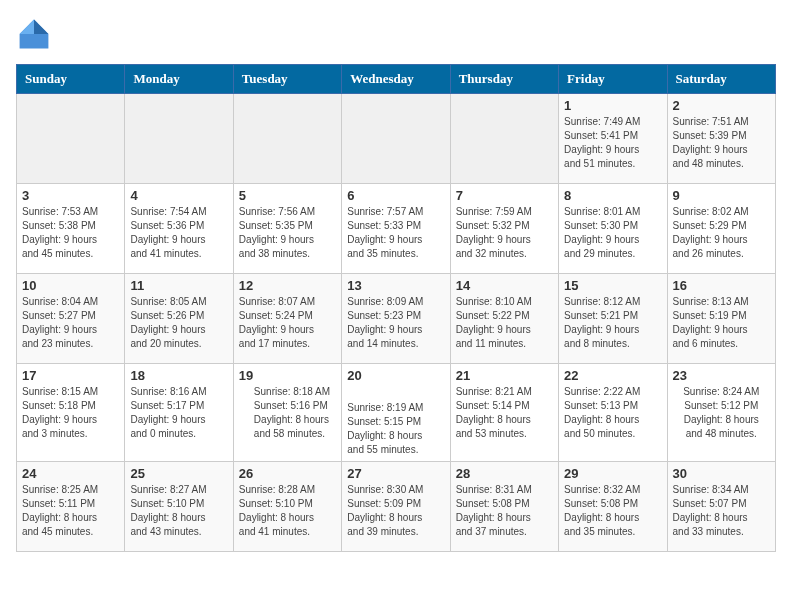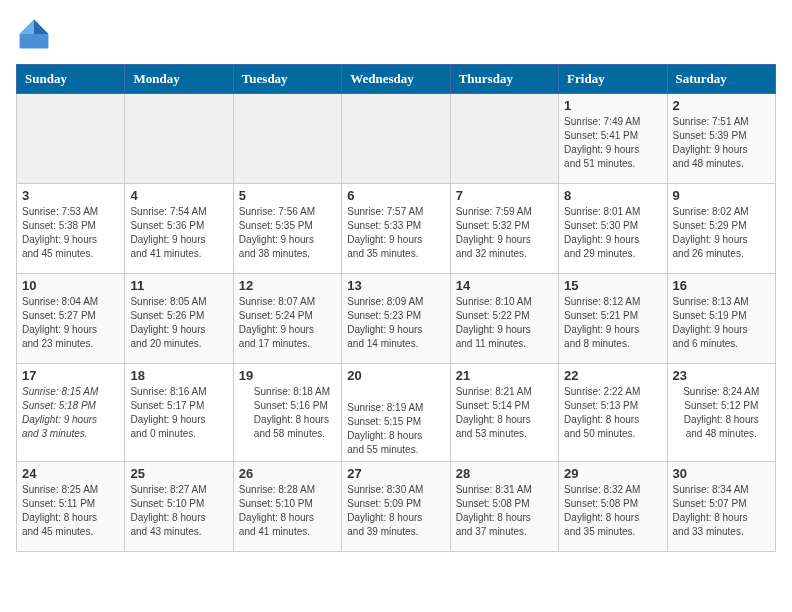--- a/index.html
+++ b/index.html
@@ -251,21 +251,21 @@
           <span class="day-number">16</span>
           <div class="day-info" style="white-space: pre-line;">Sunrise: 8:13 AM
 Sunset: 5:19 PM
 Daylight: 9 hours
 and 6 minutes.</div>
         </td>
       </tr>
       <tr>
         <td>
           <span class="day-number">17</span>
-          <div class="day-info" style="white-space: pre-line; font-style: italic;">Sunrise: 8:15 AM
+          <div class="day-info" style="white-space: pre-line;">Sunrise: 8:15 AM
 Sunset: 5:18 PM
 Daylight: 9 hours
 and 3 minutes.</div>
         </td>
         <td>
           <span class="day-number">18</span>
           <div class="day-info" style="white-space: pre-line;">Sunrise: 8:16 AM
 Sunset: 5:17 PM
 Daylight: 9 hours
 and 0 minutes.</div>

